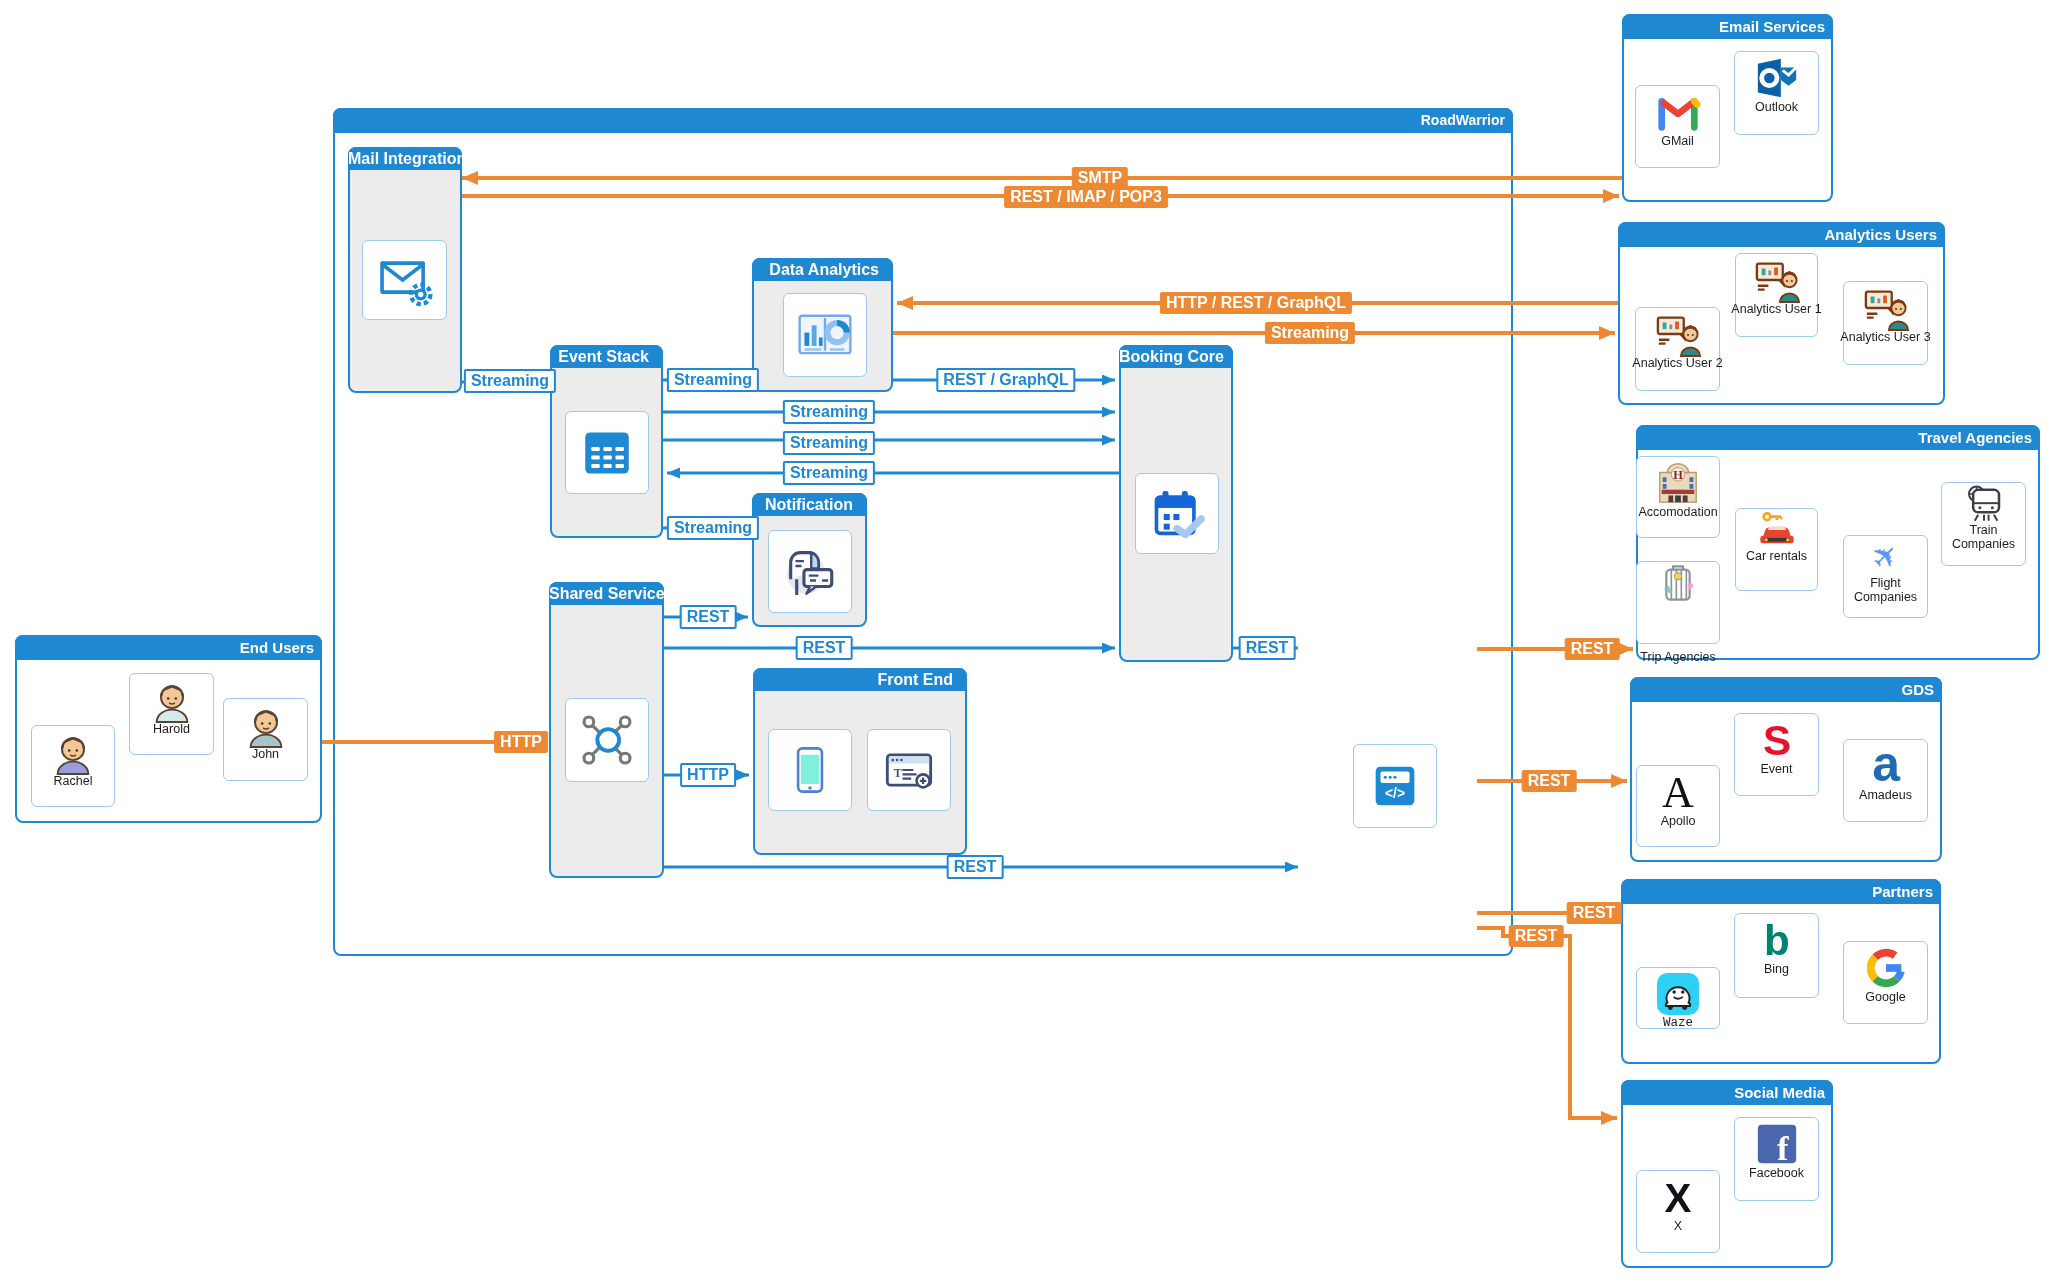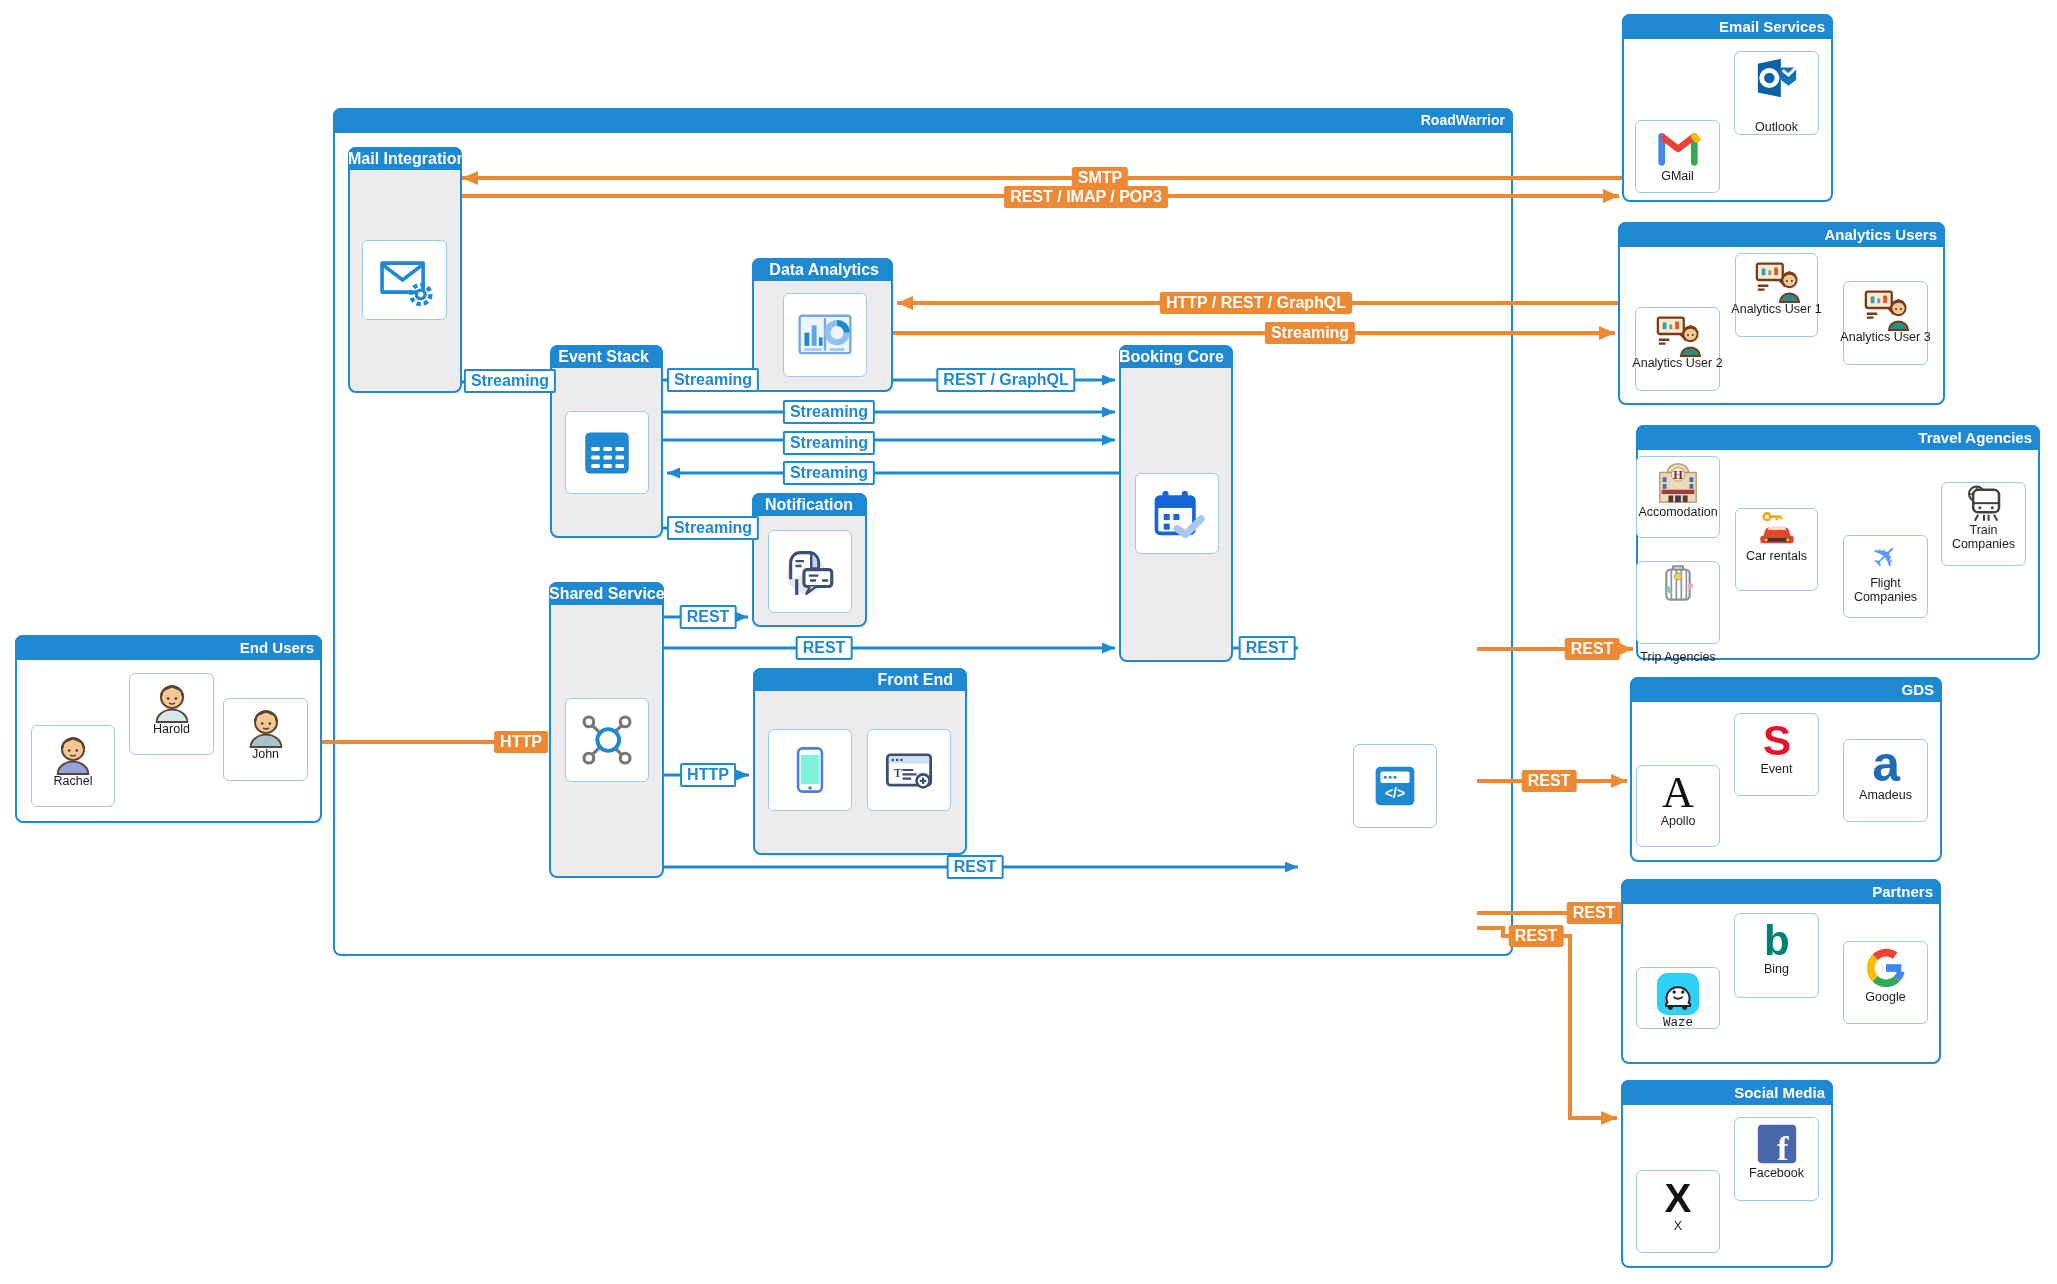--- a/index.html
+++ b/index.html
@@ -208,32 +208,32 @@
  <path d="M8 47a16 13 0 0 1 32 0z" fill="#a9c3cc" stroke="#5b4332" stroke-width="2"></path>
  <circle cx="24" cy="21" r="11.5" fill="#f3c796" stroke="#5b4332" stroke-width="2"></circle>
  <path d="M12.5 21a11.5 11.5 0 0 1 23 0l-2-7-9.5-4-9.5 4z" fill="#8b7364" stroke="#5b4332" stroke-width="2" stroke-linejoin="round"></path>
  <circle cx="20" cy="22.5" r="1.3" fill="#333"></circle>
           <circle cx="28" cy="22.5" r="1.3" fill="#333"></circle>
  <path d="M21 27q3 2.4 6 0" stroke="#5b4332" stroke-width="1.6" fill="none"></path>
         </svg>
       </div>
       <div class="item-label nowrap">John</div>
     </div>
-    <div class="item" style="left: 1635px; top: 120px; width: 85px; height: 73px; z-index: 3;">
+    <div class="item" style="left: 1635px; top: 85px; width: 85px; height: 83px; z-index: 3;">
       <div class="item-icon">
         <svg width="46" height="46" viewBox="0 0 48 48">
    <path d="M7 40V13" stroke="#4285F4" stroke-width="7" stroke-linecap="round"></path>
    <path d="M41 40V13" stroke="#34A853" stroke-width="7" stroke-linecap="round"></path>
    <path d="M41 13l-17 13L7 13" fill="none" stroke="#EA4335" stroke-width="7" stroke-linejoin="round"></path>
    <path d="M41 13l3 3" stroke="#FBBC05" stroke-width="7" stroke-linecap="round"></path>
         </svg>
       </div>
       <div class="item-label nowrap">GMail</div>
     </div>
-    <div class="item" style="left: 1734px; top: 51px; width: 85px; height: 84px; z-index: 3; justify-content: space-between;">
+    <div class="item" style="left: 1734px; top: 51px; width: 85px; height: 84px; z-index: 3;">
       <div class="item-icon">
         <svg width="46" height="46" viewBox="0 0 48 48">
    <path d="M4 9l24-5v40L4 39z" fill="#0a61a5"></path>
    <circle cx="16" cy="24" r="8" fill="none" stroke="#fff" stroke-width="5"></circle>
    <path d="M28 13h16v13l-8 6-8-6z" fill="#1073b6"></path>
    <path d="M30 16l6 5 8-8" stroke="#fff" stroke-width="3" fill="none"></path>
         </svg>
       </div>
       <div class="item-label nowrap">Outlook</div>
     </div>

